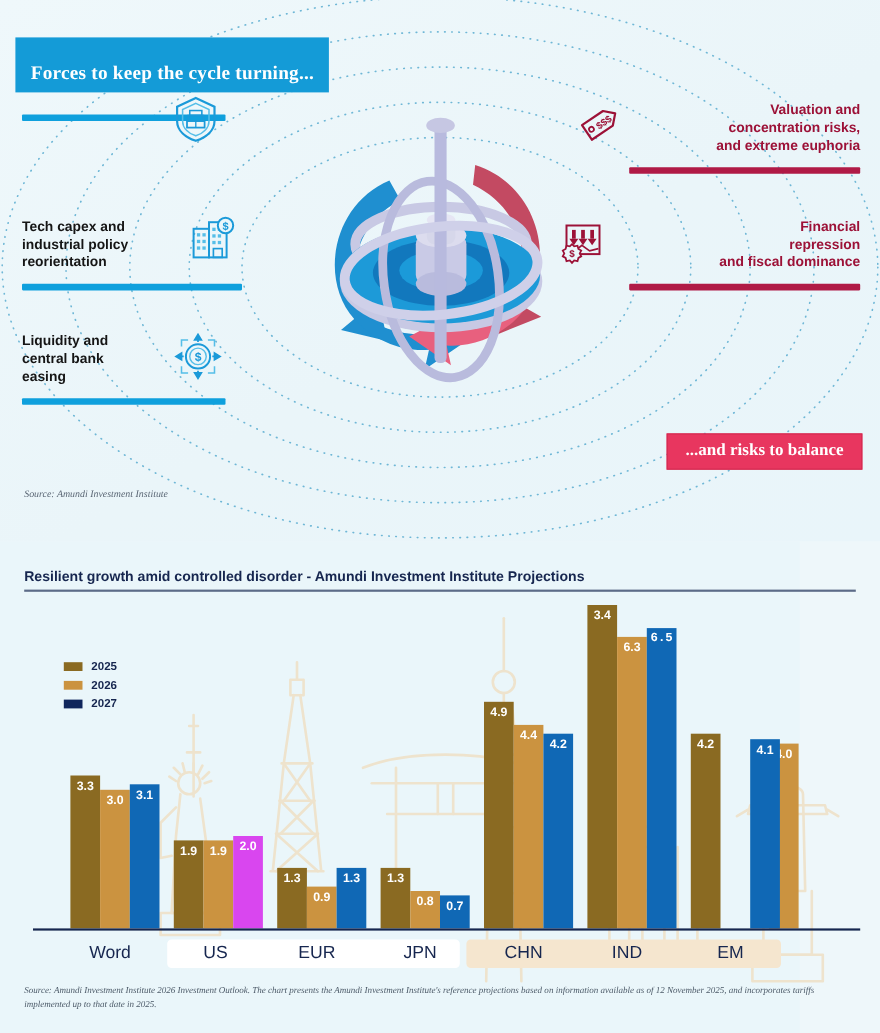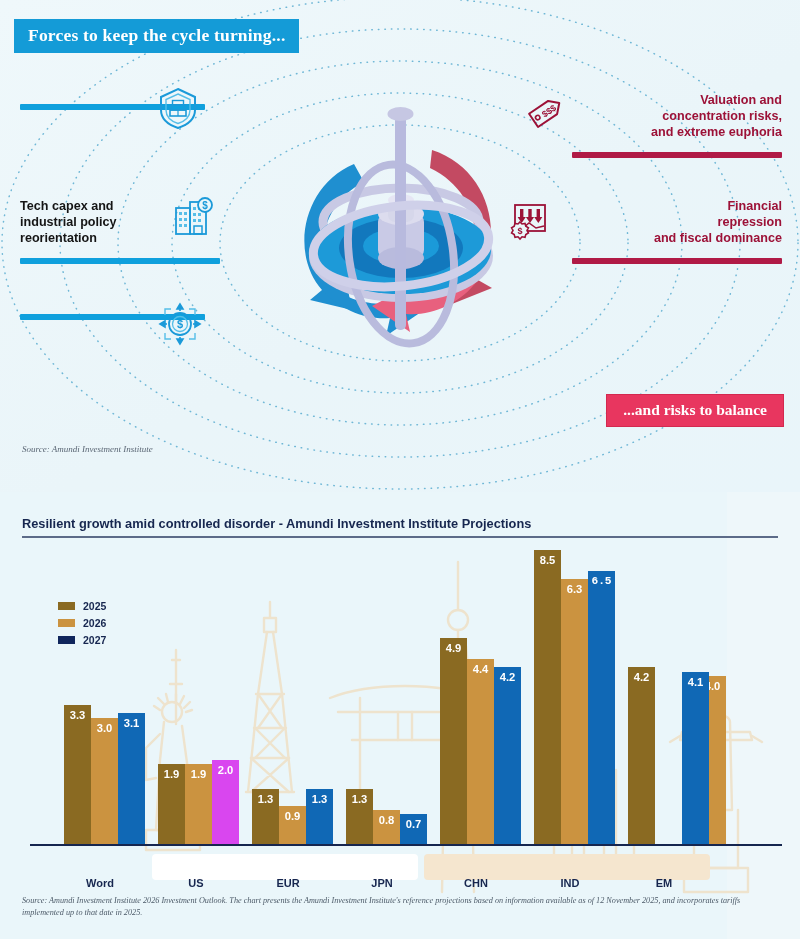--- a/index.html
+++ b/index.html
@@ -13,25 +13,25 @@
 
   
   #panel-top {
     position: absolute; left: 0; top: 0; width: 800px; height: 492px;
     background: linear-gradient(150deg,#eff8fb 0%,#eaf5f9 55%,#e9f5fa 100%);
     overflow: hidden;
   }
   #arcs { position: absolute; left: 0; top: 0; width: 800px; height: 492px; }
 
   .banner-blue {
-    position: absolute; left: 14px; top: 19px;
+    position: absolute; left: 14px; top: 34px;
     background: #149bd7; color: #ffffff;
     font-family: "Liberation Serif", serif;
     font-weight: bold; font-size: 17.5px; letter-spacing: .2px;
-    padding: 6px 14px 7px 14px;
+    padding: 22px 14px 7px 14px;
     white-space: nowrap;
     text-align: center;
   }
   .banner-pink {
     position: absolute; right: 16px; top: 394px;
     background: #e8365f; color: #ffffff;
     font-family: "Liberation Serif", serif;
     font-weight: bold; font-size: 15.5px;
     padding: 6px 16px 7px 16px;
     white-space: nowrap;
@@ -71,21 +71,21 @@
   #plot { position: absolute; left: 30px; top: 50px; width: 752px; height: 302px; }
   #axis {
     position: absolute; left: 30px; top: 352px; width: 752px; height: 2px;
     background: #16264f;
   }
   .grp-band {
     position: absolute; height: 26px; border-radius: 4px;
   }
   .grp-lab {
     position: absolute; top: 362px; height: 26px; line-height: 26px;
-    text-align: center; font-size: 11px; font-weight: bold; color: #16264f; margin-top: 16px;
+    text-align: center; font-size: 16px; font-weight: normal; color: #16264f;
   }
 
   .bar { position: absolute; bottom: 0; }
   .bar .v {
     position: absolute; left: 0; width: 100%; top: 4px;
     text-align: center; color: #ffffff;
     font-size: 11.2px; font-weight: bold;
   }
 
   #source-bottom {
@@ -186,20 +186,23 @@
           <rect x="23" y="23" width="3" height="3"></rect>
             <rect x="28" y="23" width="3" height="3"></rect>
         </g>
         <rect x="24" y="30" width="8" height="8" fill="none" stroke="#1b9ad9" stroke-width="1.5"></rect>
         <circle cx="35" cy="9" r="7" fill="#eaf6fa" stroke="#1b9ad9" stroke-width="1.8"></circle>
         <text x="35" y="13" font-size="10" font-weight="bold" fill="#1b9ad9" text-anchor="middle" font-family="Liberation Sans, sans-serif">$</text>
       </svg>
     </div>
 
     <div class="drv left" style="left:20px; top:302px; width:185px;">
+      <div class="txt">Liquidity and
+central bank
+easing</div>
       <div class="rule blue" style="width:185px; margin-top:12px;"></div>
       <svg class="icon" style="left:138px; top:0px;" viewBox="0 0 44 44">
         <circle cx="22" cy="22" r="11" fill="none" stroke="#1b9ad9" stroke-width="1.8"></circle>
         <circle cx="22" cy="22" r="7.5" fill="none" stroke="#55bee8" stroke-width="1.3"></circle>
         <text x="22" y="26" font-size="11" font-weight="bold" fill="#1b9ad9" text-anchor="middle" font-family="Liberation Sans, sans-serif">$</text>
         <g stroke="#1b9ad9" stroke-width="1.6" fill="#1b9ad9">
           <line x1="22" y1="4" x2="22" y2="9"></line>
             <polygon points="22,2 19,7 25,7"></polygon>
           <line x1="22" y1="35" x2="22" y2="40"></line>
             <polygon points="22,42 19,37 25,37"></polygon>
@@ -372,21 +375,21 @@
         <span class="v">4.9</span>
         </div>
       <div class="bar" style="left:437px; width:27px; height:185px; background:#cb9340;">
         <span class="v">4.4</span>
         </div>
       <div class="bar" style="left:464px; width:27px; height:177px; background:#1068b5;">
         <span class="v">4.2</span>
         </div>
 
       <div class="bar" style="left:504px; width:27px; height:294px; background:#8a6a22;">
-        <span class="v">8.5</span>
+        <span class="v">3.4</span>
         </div>
       <div class="bar" style="left:531px; width:27px; height:265px; background:#cb9340;text-decoration:underline;">
         <span class="v">6.3</span>
         </div>
       <div class="bar" style="left:558px; width:27px; height:273px; background:#1068b5;font-family:Liberation Mono, monospace;">
         <span class="v">6.5</span>
         </div>
 
       <div class="bar" style="left:598px; width:27px; height:177px; background:#8a6a22;">
         <span class="v">4.2</span>

